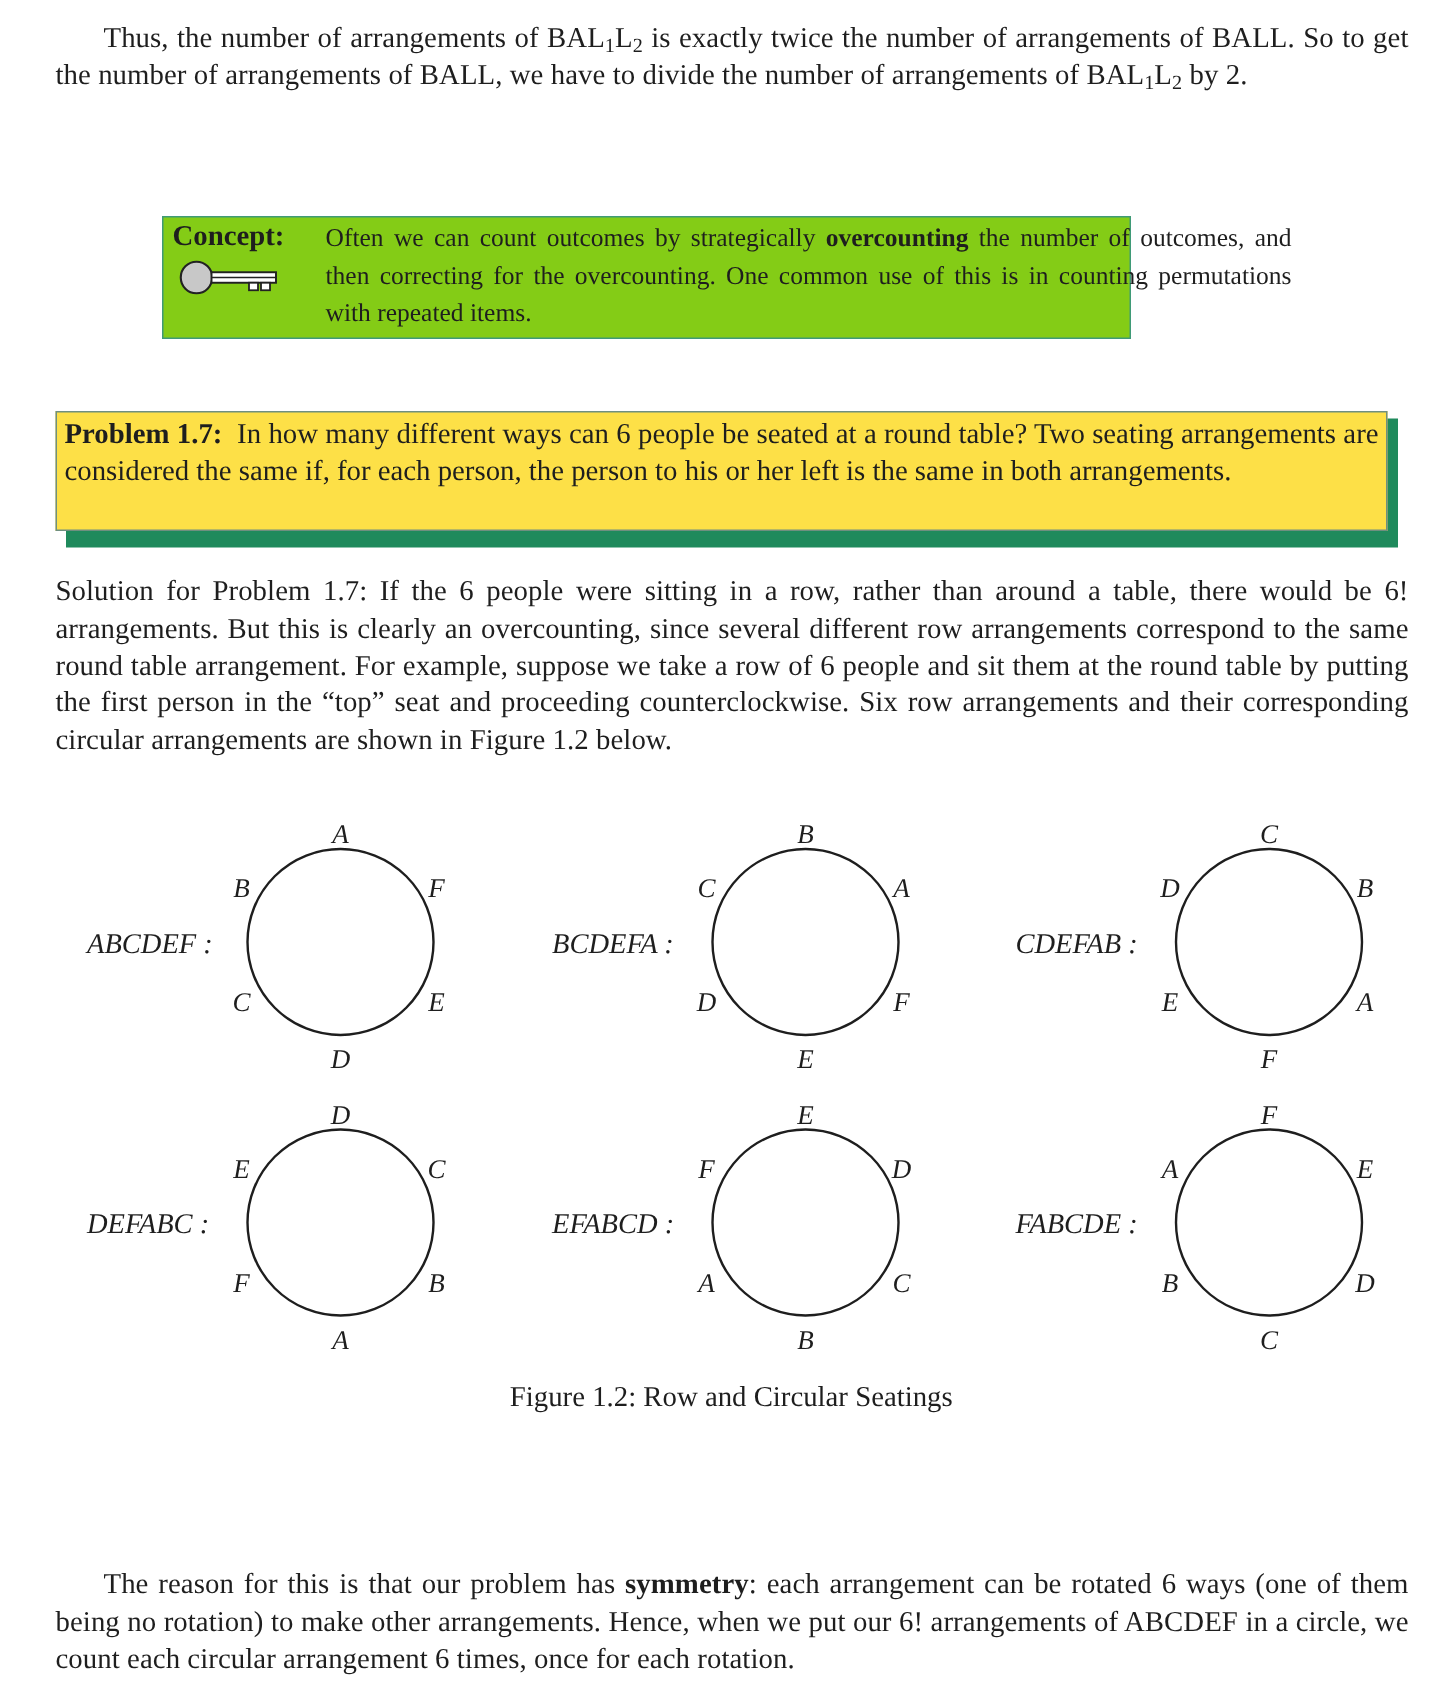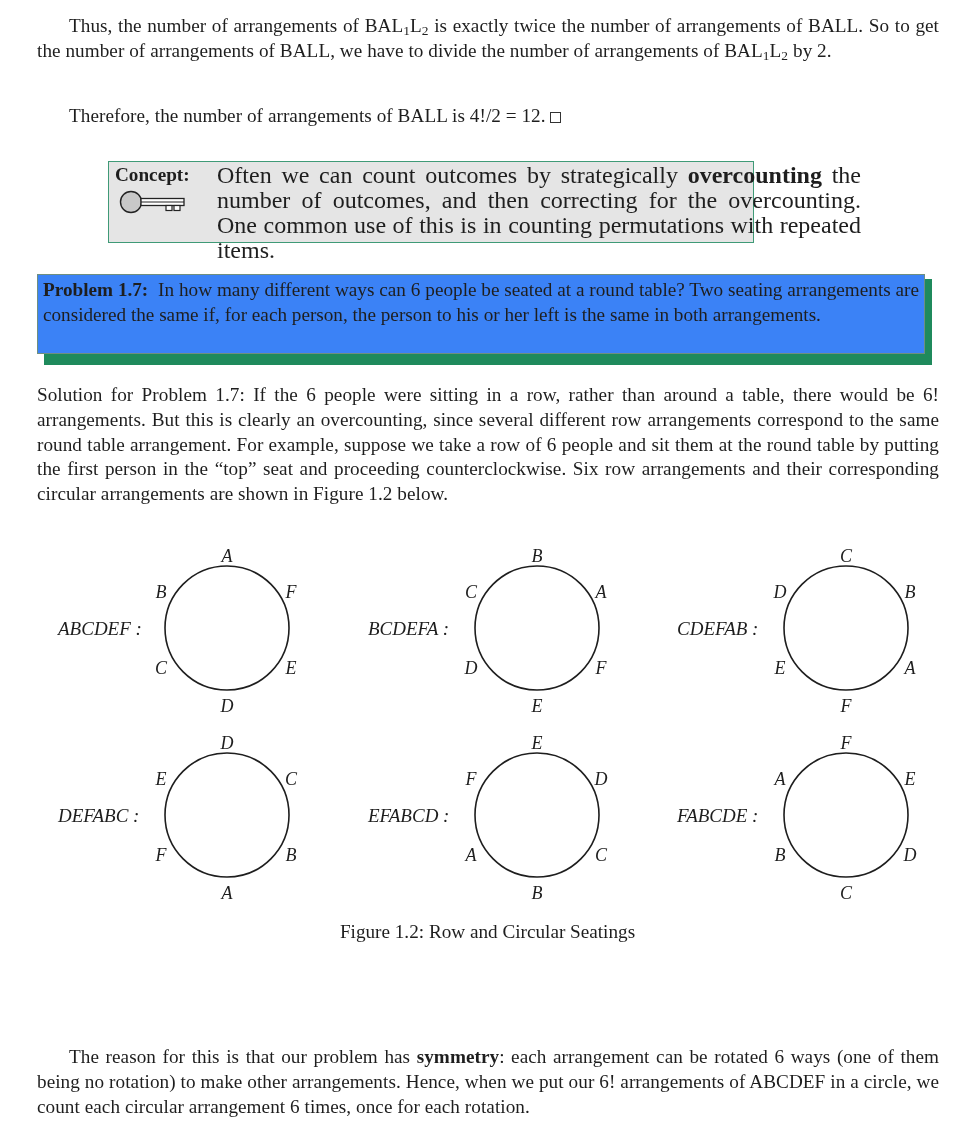--- a/index.html
+++ b/index.html
@@ -17,41 +17,41 @@
     letter-spacing: 0.05px;
   }
   .indent { text-indent: 32px; }
   sub { font-size: 0.7em; vertical-align: -0.25em; line-height: 0; }
   .qed {
     display: inline-block; width: 11px; height: 11px; border: 1.2px solid #333;
     vertical-align: -1px; margin-left: 4px; box-sizing: border-box;
   }
   
   .concept-box {
-    position: absolute; left: 108px; top: 161px; width: 646px; height: 82px;
-    border: 1.5px solid #3f9a77; background: #e5e5e5; box-sizing: border-box;
+    position: absolute; left: 108px; top: 144px; width: 646px; height: 82px;
+    border: 1.5px solid #3f9a77; background: #84cc16; box-sizing: border-box;
   }
   .concept-label {
     position: absolute; left: 6px; top: 2px;
     font-family: "Liberation Serif", serif; font-weight: bold; font-size: 19.2px;
   }
   .key-icon { position: absolute; left: 10px; top: 28px; width: 70px; height: 26px; }
   .concept-text {
     position: absolute; left: 108px; top: 1px; width: 644px;
-    font-family: "Liberation Serif", serif; font-size: 24px; line-height: 25px;
+    font-family: "Liberation Serif", serif; font-size: 17px; line-height: 25px;
     text-align: justify; text-align-last: left;
   }
   
   .problem-shadow {
     position: absolute; left: 44px; top: 279px; width: 888px; height: 86px;
     background: #1f8a5c;
   }
   .problem-box {
     position: absolute; left: 37px; top: 274px; width: 888px; height: 80px;
-    border: 1px solid #6f8f80; background: #3b82f6; box-sizing: border-box;
+    border: 1px solid #6f8f80; background: #fde047; box-sizing: border-box;
   }
   .problem-text {
     position: absolute; left: 5px; top: 2px; width: 876px;
     font-family: "Liberation Serif", serif; font-size: 19.2px; line-height: 25px;
     text-align: justify; text-align-last: left;
   }
   .b { font-weight: bold; }
   .i { }
   
   .diagram { position: absolute; left: 0; top: 530px; width: 960px; height: 380px; }
@@ -66,21 +66,20 @@
     font-family: "Liberation Serif", serif; font-size: 19.2px;
   }
 </style>
 </head>
 <body>
 
 <div class="page">
 
   <p class="para indent" style="top:14px; margin:0;"><span>Thus, the number of arrangements of BAL</span><sub>1</sub><span>L</span><sub>2</sub><span> is exactly twice the number of arrangements of BALL. So to get the number of arrangements of BALL, we have to divide the number of arrangements of BAL</span><sub>1</sub><span>L</span><sub>2</sub><span> by 2.</span></p>
 
-  <p class="para indent" style="top:104px; margin:0;"><span>Therefore, the number of arrangements of BALL is 4!/2 = 12.</span><span class="qed"></span></p>
 
   <div class="concept-box">
     <span class="concept-label">Concept:</span>
     <svg class="key-icon" viewBox="0 0 70 26">
       <circle cx="12" cy="12" r="10.5" fill="#c8c8c8" stroke="#222" stroke-width="1.4"></circle>
       <rect x="22" y="8.5" width="43" height="7" fill="#fff" stroke="#222" stroke-width="1.3"></rect>
       <line x1="22" y1="12" x2="65" y2="12" stroke="#222" stroke-width="1"></line>
       <rect x="47" y="15.5" width="6" height="5" fill="#fff" stroke="#222" stroke-width="1.2"></rect>
       <rect x="55" y="15.5" width="6" height="5" fill="#fff" stroke="#222" stroke-width="1.2"></rect>
     </svg>

